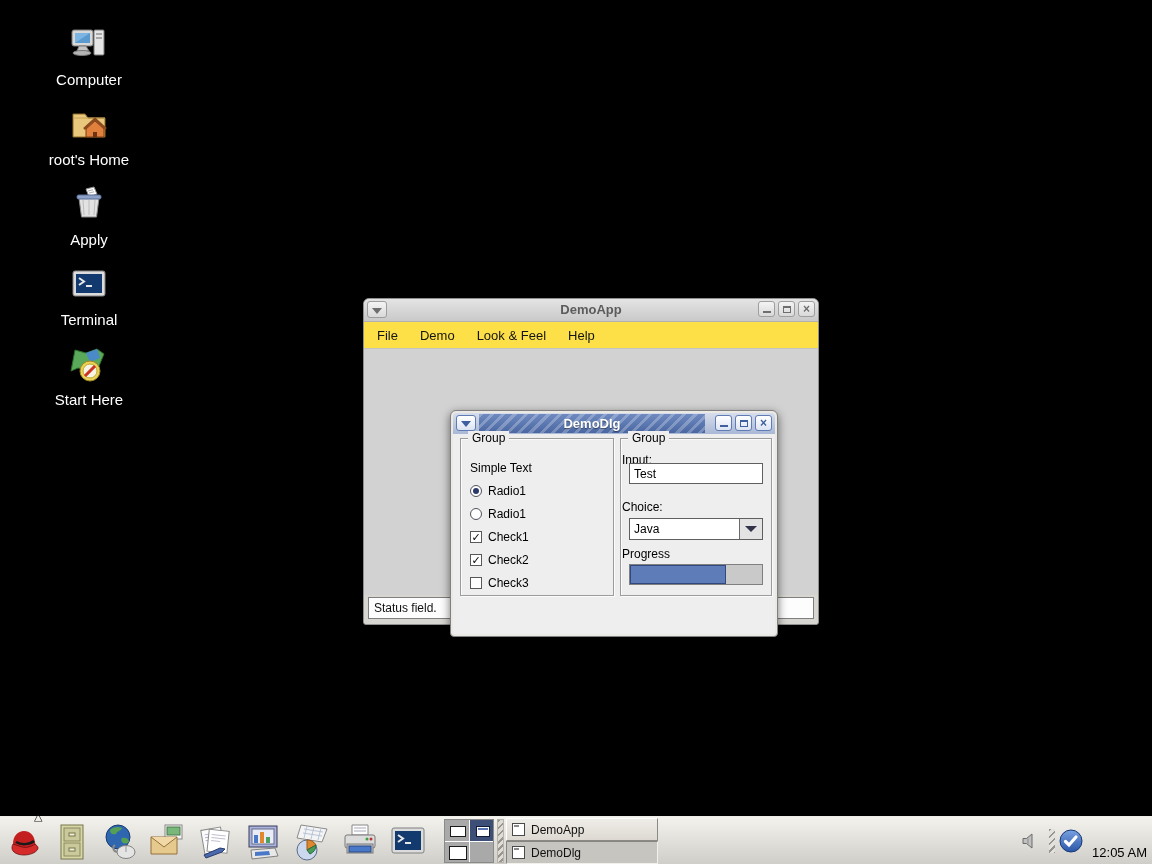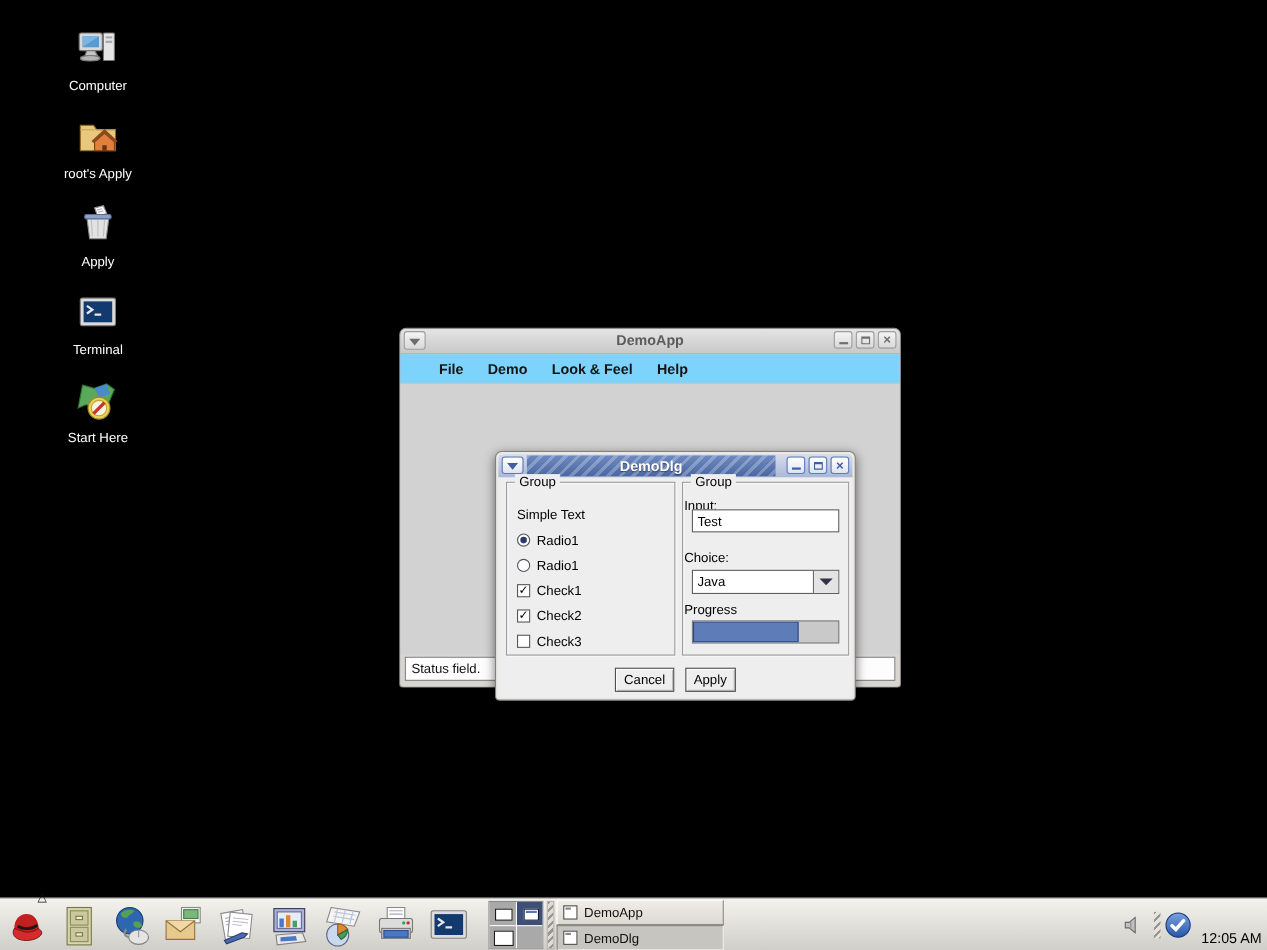--- a/index.html
+++ b/index.html
@@ -6,21 +6,21 @@
   body{
     width:1152px;height:864px;position:relative;overflow:hidden;
     background:#000;
     font-family:"Liberation Sans","DejaVu Sans",sans-serif;
     font-size:13px;color:#000;
     -webkit-font-smoothing:antialiased;
   }
   
   .desk-icon{position:absolute;left:24px;width:130px;text-align:center;cursor:default;}
   .desk-icon .ico{width:40px;height:40px;margin:0 auto;}
-  .desk-icon .lbl{margin-top:6px;color:#fff;font-size:12px;text-shadow:1px 1px 2px #000;}
+  .desk-icon .lbl{margin-top:6px;color:#fff;font-size:15px;text-shadow:1px 1px 2px #000;}
   
   .win-btn{position:relative;width:17px;height:16px;border-radius:3px;display:flex;align-items:center;justify-content:center;box-sizing:border-box;}
   .g-min{width:8px;height:2px;background:currentColor;margin-top:6px;}
   .g-max{width:8px;height:7px;border:1px solid currentColor;border-top-width:2px;box-sizing:border-box;}
   .g-close{font-size:12px;font-weight:bold;line-height:1;}
   .chev{width:0;height:0;border-left:5px solid transparent;border-right:5px solid transparent;border-top:6px solid currentColor;margin-top:2px;}
   
   .app-window{
     position:absolute;left:363px;top:298px;width:454px;height:325px;
     background:#d8d6d1;border:1px solid #8f8f8f;border-radius:6px 6px 3px 3px;
@@ -28,21 +28,21 @@
   }
   .app-titlebar{
     height:22px;border-radius:5px 5px 0 0;position:relative;
     background:linear-gradient(#e4e4e4,#c9c9c9);
     border-bottom:1px solid #b2b2b2;color:#5c5c5c;
   }
   .app-titlebar .title{position:absolute;left:0;right:0;top:0;height:22px;line-height:22px;text-align:center;font-weight:bold;font-size:13px;}
   .app-titlebar .win-btn{background:linear-gradient(#f4f4f4,#d9d9d9);border:1px solid #9e9e9e;color:#6e6e6e;}
   .btn-menu-app{position:absolute;left:3px;top:2px;width:20px;height:17px;}
   .app-controls{position:absolute;right:3px;top:2px;display:flex;gap:3px;}
-  .menubar{height:26px;background:#7dd3fc;border-bottom:1px solid #c6c4bf;display:flex;align-items:center;padding-left:24px;font-weight:bold;}
+  .menubar{height:26px;background:#fde047;border-bottom:1px solid #c6c4bf;display:flex;align-items:center;padding-left:2px;}
   .menu-item{padding:3px 11px;font-size:13px;color:#141414;}
   .app-content{flex:1;background:#d2d2d2;}
   .statusbar{height:29px;background:#d8d6d1;border-radius:0 0 3px 3px;position:relative;}
   .status-field{
     position:absolute;left:4px;right:4px;top:2px;height:20px;
     background:#fdfdfd;border:1px solid #7f7f7f;
     font-size:12px;line-height:20px;padding-left:5px;color:#111;
   }
   
   .dialog{
@@ -161,21 +161,21 @@
 <div class="desk-icon" style="top:105px">
   <div class="ico">
     <svg viewBox="0 0 40 40">
         <path d="M4 9h12l3 4h17v19H4z" fill="#e9c87e" stroke="#8d6b28"></path>
         <path d="M4 13h32" stroke="#c8a254"></path>
         <path d="M17 24l9-8 9 8v8H17z" fill="#e0803c" stroke="#7c3c14"></path>
         <path d="M15 24l11-10 11 10" fill="none" stroke="#8d4a1e" stroke-width="2.5"></path>
         <rect x="24" y="27" width="4" height="5" fill="#6e3214"></rect>
       </svg>
   </div>
-  <div class="lbl">root's Apply</div>
+  <div class="lbl">root's Home</div>
 </div>
 <div class="desk-icon" style="top:185px">
   <div class="ico">
     <svg viewBox="0 0 40 40">
         <path d="M17 4l8-2 3 7-8 3z" fill="#fcfcfc" stroke="#909090"></path>
         <path d="M19 6l5-1.2M20 8l5-1.2" stroke="#b0b0b0"></path>
         <path d="M10 13h20l-2.5 19h-15z" fill="#e2e2e2" stroke="#8a8a8a"></path>
         <path d="M14 15l1 15M20 15v15M26 15l-1 15" stroke="#bcbcbc"></path>
         <rect x="8" y="10" width="24" height="4" rx="1.5" fill="#8ea2c8" stroke="#5a6c94"></rect>
       </svg>
@@ -290,24 +290,20 @@
         <span class="combo-btn">
             <span class="combo-arrow"></span>
           </span>
       </div>
       <span class="flabel" style="top:108px">Progress</span>
       <div class="progress" style="top:125px">
         <div class="progress-fill"></div>
       </div>
     </div>
 
-    <div class="dlg-buttons">
-      <button class="dlg-btn">Cancel</button>
-      <button class="dlg-btn">Apply</button>
-    </div>
   </div>
 </div>
 
 <div class="taskbar">
   <span class="menu-arrow">△</span>
 
   <div class="launcher" style="left:2px">
     <svg viewBox="0 0 40 40">
         <path d="M9 22c0-8 5-13 11-13 6 0 10 4 11 11l.5 3c-4 3-9 4-13 3l-9-3z" fill="#c41f1f"></path>
         <path d="M9 22l9 3c4 1 9 0 13-3 1 1 3 2 3 4 0 3-6 7-14 7-7 0-12-3-12-7 0-2 .5-3 1-4z" fill="#d62b2b" stroke="#6b0f0f" stroke-width=".8"></path>

